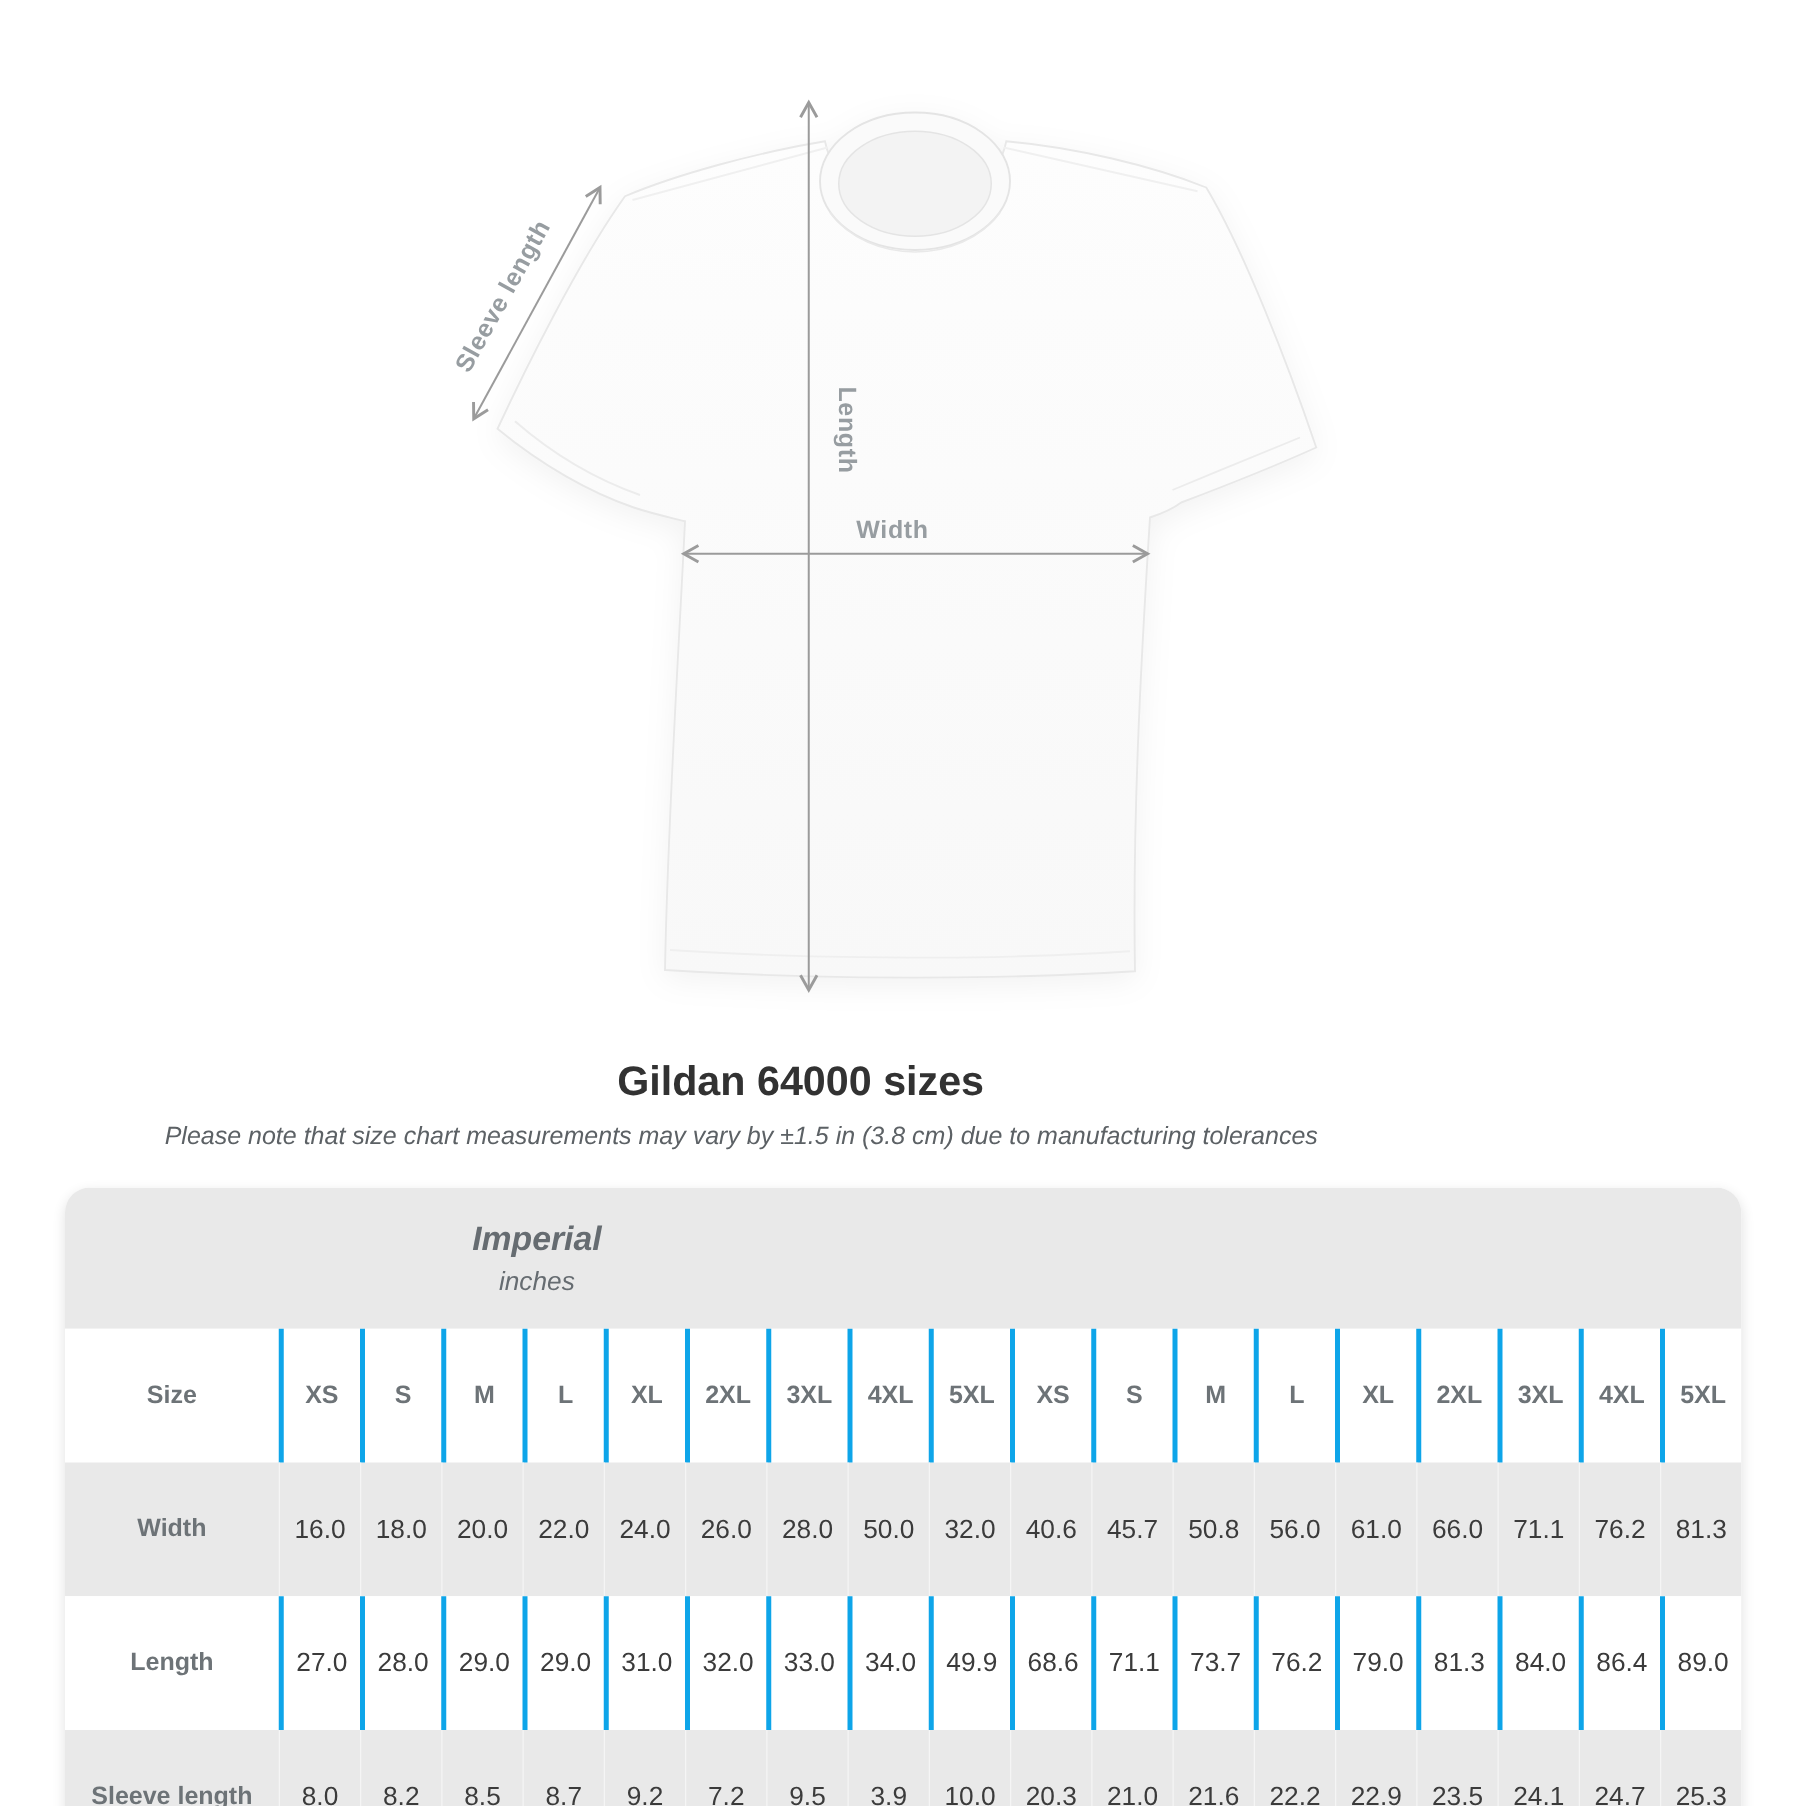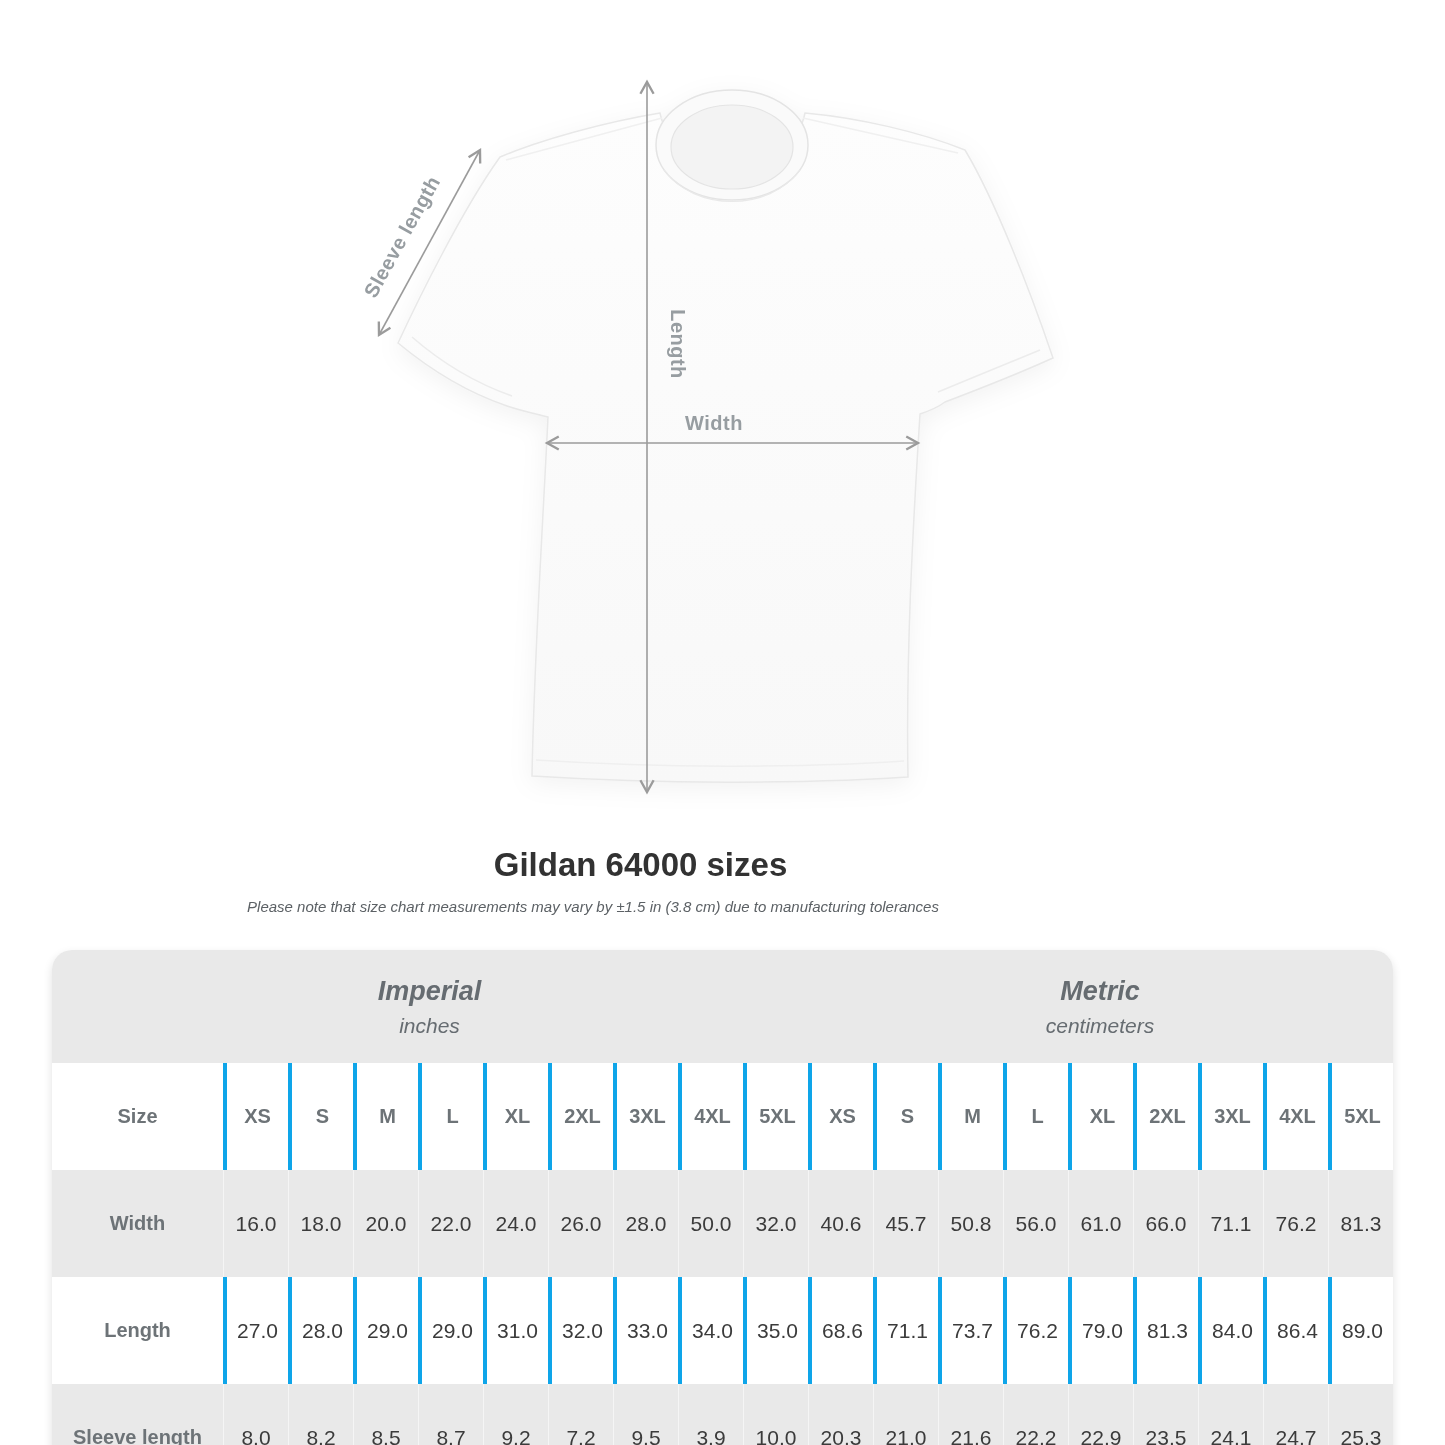--- a/index.html
+++ b/index.html
@@ -9,21 +9,21 @@
   }
   .figure { position:absolute; top:0; left:0; width:1445px; height:845px; }
   .figure svg { display:block; }
   .ann-label { fill:#979da1; font-weight:bold; font-size:20px; letter-spacing:0.5px; }
   .page-title {
     position:absolute; top:846px; left:0; width:1281px; text-align:center;
     font-size:33px; font-weight:bold; color:#323232;
   }
   .page-subtitle {
     position:absolute; top:898px; left:0; width:1186px; text-align:center;
-    font-size:15px; font-style:italic; color:#5c6165;
+    font-size:20px; font-style:italic; color:#5c6165;
   }
   .size-table {
     position:absolute; left:52px; top:950px; width:1341px;
     border-radius:20px; overflow:hidden;
     box-shadow:0 4px 10px rgba(0,0,0,0.12);
     background:#ffffff;
   }
   .group-header { display:grid; grid-template-columns:755px 586px; height:113px; background:#e9e9e9; }
   .group { display:flex; flex-direction:column; align-items:center; justify-content:center; gap:7px; color:#666c71; }
   .group-title { font-size:27px; font-weight:bold; font-style:italic; }
@@ -91,24 +91,20 @@
 
 <div class="page-title">Gildan 64000 sizes</div>
 <div class="page-subtitle">Please note that size chart measurements may vary by ±1.5 in (3.8 cm) due to manufacturing tolerances</div>
 
 <div class="size-table">
   <div class="group-header">
     <div class="group">
       <div class="group-title">Imperial</div>
       <div class="group-unit">inches</div>
     </div>
-    <div class="group">
-      <div class="group-title">Metric</div>
-      <div class="group-unit">centimeters</div>
-    </div>
   </div>
 
   <div class="trow white size-row">
     <div class="cell label-cell">Size</div>
   <div class="cell">XS</div>
       <div class="cell">S</div>
       <div class="cell">M</div>
       <div class="cell">L</div>
       <div class="cell">XL</div>
       <div class="cell">2XL</div>
@@ -150,21 +146,21 @@
   <div class="trow white">
     <div class="cell label-cell">Length</div>
   <div class="cell">27.0</div>
       <div class="cell">28.0</div>
       <div class="cell">29.0</div>
       <div class="cell">29.0</div>
       <div class="cell">31.0</div>
       <div class="cell">32.0</div>
       <div class="cell">33.0</div>
       <div class="cell">34.0</div>
-      <div class="cell">35.0</div>
+      <div class="cell">49.9</div>
       <div class="cell">68.6</div>
       <div class="cell">71.1</div>
       <div class="cell">73.7</div>
       <div class="cell">76.2</div>
       <div class="cell">79.0</div>
       <div class="cell">81.3</div>
       <div class="cell">84.0</div>
       <div class="cell">86.4</div>
       <div class="cell">89.0</div>
     </div>

